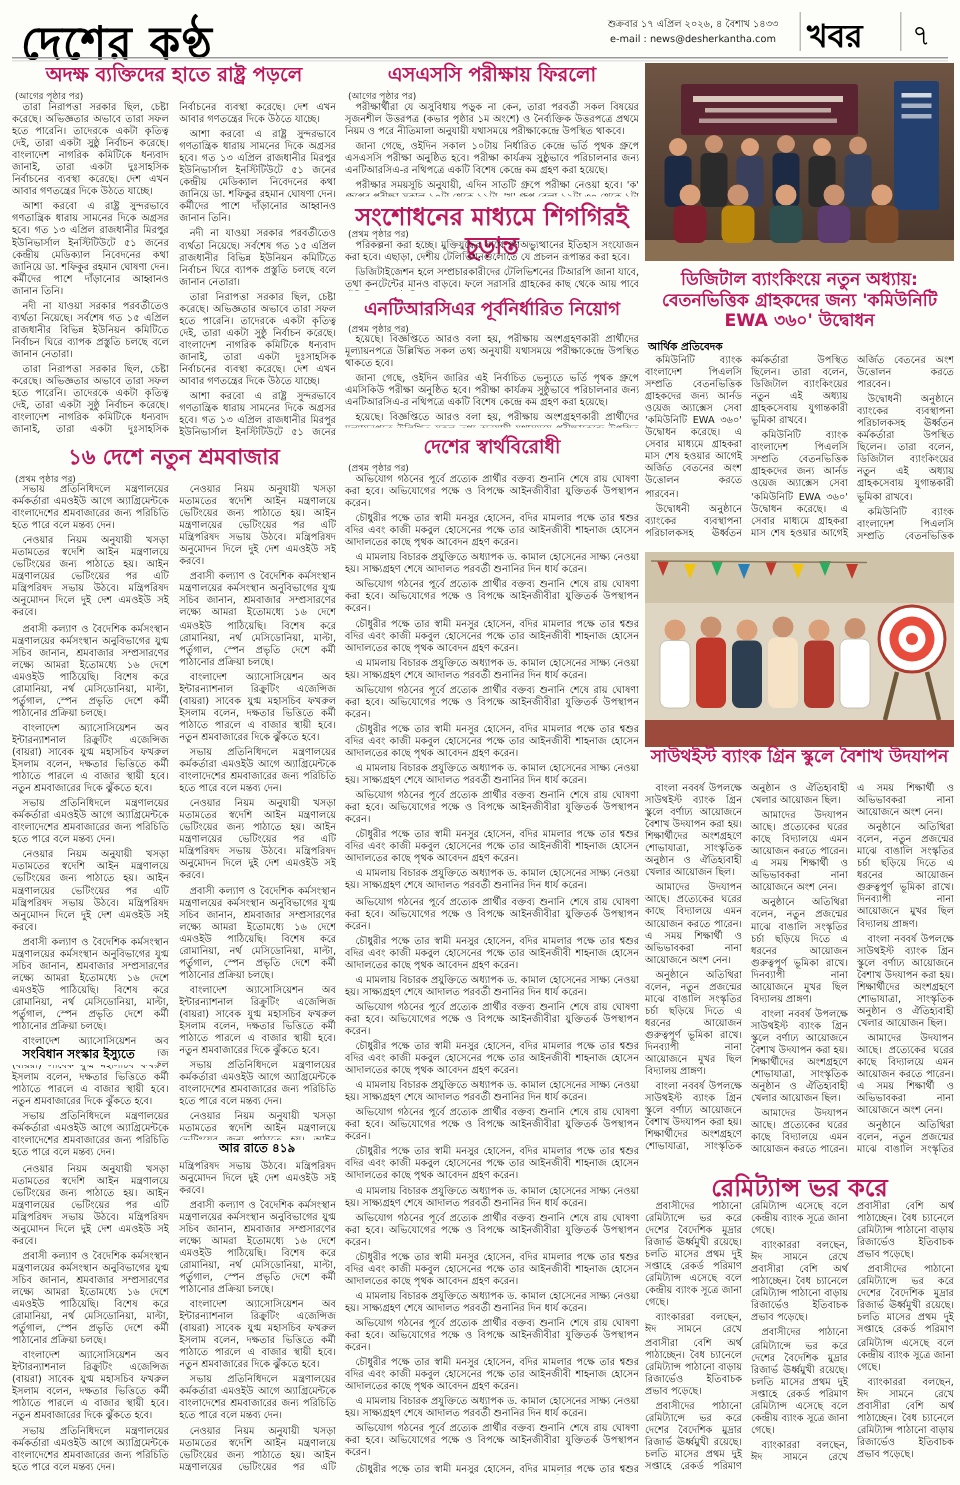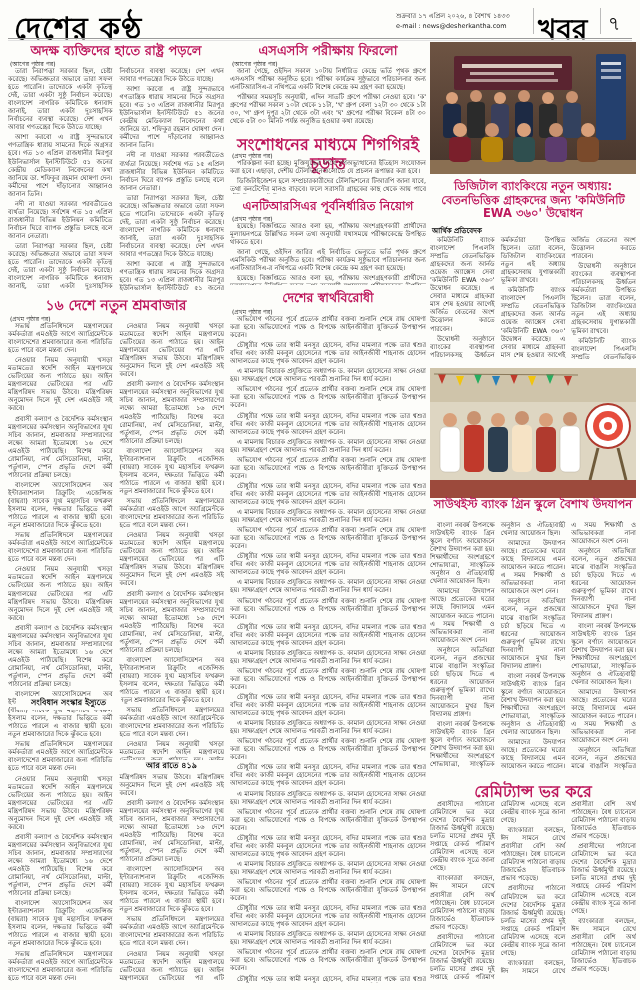--- a/index.html
+++ b/index.html
@@ -2,24 +2,24 @@
 <html><head>
 <meta charset="utf-8">
 <style>
   html,body{margin:0;padding:0;}
   body{background:#e8e8e8;}
   .page{position:relative;width:640px;height:990px;background:#fdfdfa;margin:0 auto;
         font-family:"DejaVu Sans",sans-serif;color:#111;overflow:hidden;}
   
   .masthead{position:absolute;left:14px;top:6px;font-size:29px;font-weight:bold;
             letter-spacing:1px;color:#000;transform:scaleY(1.05);}
-  .date-block{position:absolute;left:396px;top:12px;width:132px;text-align:left;
+  .date-block{position:absolute;left:396px;top:12px;width:132px;text-align:center;
               font-size:6.5px;line-height:1.5;color:#222;}
   .sep-v{position:absolute;top:8px;width:1px;height:26px;background:#bbb;}
-  .section-label{position:absolute;left:538px;top:8px;font-size:28px;font-weight:bold;color:#000;}
+  .section-label{position:absolute;left:538px;top:8px;font-size:21px;font-weight:bold;color:#000;}
   .page-number{position:absolute;left:608px;top:9px;font-size:19px;color:#000;}
   .header-rule{position:absolute;left:8px;top:38px;width:624px;height:1px;background:#9a9a9a;}
   .header-rule2{position:absolute;left:8px;top:40px;width:624px;height:1px;background:#e2e2e2;}
   
   .head{position:absolute;font-weight:bold;text-align:center;color:#be185d;line-height:1.18;}
   .note{position:absolute;font-size:6px;color:#222;}
   .byline{position:absolute;font-size:7px;font-weight:bold;color:#000;}
   .subhead{position:absolute;font-size:8px;font-weight:bold;text-align:center;
            background:#fdfdfa;padding:2px 0;z-index:3;color:#000;line-height:1.1;}
   
@@ -85,26 +85,27 @@
       <p>নেওয়ার নিয়ম অনুযায়ী খসড়া মতামতের স্বদেশি আইন মন্ত্রণালয়ে ভেটিংয়ের জন্য পাঠাতে হয়। আইন মন্ত্রণালয়ের ভেটিংয়ের পর এটি মন্ত্রিপরিষদ সভায় উঠবে। মন্ত্রিপরিষদ অনুমোদন দিলে দুই দেশ এমওইউ সই করবে।</p>
       <p>প্রবাসী কল্যাণ ও বৈদেশিক কর্মসংস্থান মন্ত্রণালয়ের কর্মসংস্থান অনুবিভাগের যুগ্ম সচিব জানান, শ্রমবাজার সম্প্রসারণের লক্ষ্যে আমরা ইতোমধ্যে ১৬ দেশে এমওইউ পাঠিয়েছি। বিশেষ করে রোমানিয়া, নর্থ মেসিডোনিয়া, মাল্টা, পর্তুগাল, স্পেন প্রভৃতি দেশে কর্মী পাঠানোর প্রক্রিয়া চলছে।</p>
       <p>বাংলাদেশ অ্যাসোসিয়েশন অব ইন্টারন্যাশনাল রিক্রুটিং এজেন্সিজ (বায়রা) সাবেক যুগ্ম মহাসচিব ফখরুল ইসলাম বলেন, দক্ষতার ভিত্তিতে কর্মী পাঠাতে পারলে এ বাজার স্থায়ী হবে। নতুন শ্রমবাজারের দিকে ঝুঁকতে হবে।</p>
       <p>সভায় প্রতিনিধিদলে মন্ত্রণালয়ের কর্মকর্তারা এমওইউ আগে অ্যাগ্রিমেন্টকে বাংলাদেশের শ্রমবাজারের জন্য পরিচিতি হতে পারে বলে মন্তব্য দেন।</p>
       <p>নেওয়ার নিয়ম অনুযায়ী খসড়া মতামতের স্বদেশি আইন মন্ত্রণালয়ে ভেটিংয়ের জন্য পাঠাতে হয়। আইন মন্ত্রণালয়ের ভেটিংয়ের পর এটি মন্ত্রিপরিষদ সভায় উঠবে। মন্ত্রিপরিষদ অনুমোদন দিলে দুই দেশ এমওইউ সই করবে।</p>
       <p>প্রবাসী কল্যাণ ও বৈদেশিক কর্মসংস্থান মন্ত্রণালয়ের কর্মসংস্থান অনুবিভাগের যুগ্ম সচিব জানান, শ্রমবাজার সম্প্রসারণের লক্ষ্যে আমরা ইতোমধ্যে ১৬ দেশে এমওইউ পাঠিয়েছি। বিশেষ করে রোমানিয়া, নর্থ মেসিডোনিয়া, মাল্টা, পর্তুগাল, স্পেন প্রভৃতি দেশে কর্মী পাঠানোর প্রক্রিয়া চলছে।</p>
       <p>বাংলাদেশ অ্যাসোসিয়েশন অব ইন্টারন্যাশনাল রিক্রুটিং এজেন্সিজ (বায়রা) সাবেক যুগ্ম মহাসচিব ফখরুল ইসলাম বলেন, দক্ষতার ভিত্তিতে কর্মী পাঠাতে পারলে এ বাজার স্থায়ী হবে। নতুন শ্রমবাজারের দিকে ঝুঁকতে হবে।</p>
       <p>সভায় প্রতিনিধিদলে মন্ত্রণালয়ের কর্মকর্তারা এমওইউ আগে অ্যাগ্রিমেন্টকে বাংলাদেশের শ্রমবাজারের জন্য পরিচিতি হতে পারে বলে মন্তব্য দেন।</p>
       <p>নেওয়ার নিয়ম অনুযায়ী খসড়া মতামতের স্বদেশি আইন মন্ত্রণালয়ে ভেটিংয়ের জন্য পাঠাতে হয়। আইন মন্ত্রণালয়ের ভেটিংয়ের পর এটি মন্ত্রিপরিষদ সভায় উঠবে। মন্ত্রিপরিষদ অনুমোদন দিলে দুই দেশ এমওইউ সই করবে।</p>
     </div>
-  <div class="subhead" style="left:16px;top:697px;width:105px;">সংবিধান সংস্কার ইস্যুতে</div>
+  <div class="subhead" style="left:0;top:697px;width:105px;">সংবিধান সংস্কার ইস্যুতে</div>
   <div class="subhead" style="left:119px;top:760px;width:105px;">আর রাতে ৪১৯</div>
 
   <div class="head" style="left:230px;top:43px;width:196px;font-size:13px;">এসএসসি পরীক্ষায় ফিরলো</div>
   <div class="note" style="left:232px;top:59px;">(আগের পৃষ্ঠার পর)</div>
   <div class="body" style="left:230px;top:67px;width:196px;height:64px;">
+      <p>পরীক্ষার্থীরা যে অসুবিধায় পড়ুক না কেন, তারা পরবর্তী সকল বিষয়ের সৃজনশীল উত্তরপত্র (কভার পৃষ্ঠার ১ম অংশে) ও নৈর্ব্যক্তিক উত্তরপত্রে প্রথমে নিয়ম ও পরে নীতিমালা অনুযায়ী যথাসময়ে পরীক্ষাকেন্দ্রে উপস্থিত থাকবে।</p>
       <p>জানা গেছে, ওইদিন সকাল ১০টায় নির্ধারিত কেন্দ্রে ভর্তি পৃথক গ্রুপে এসএসসি পরীক্ষা অনুষ্ঠিত হবে। পরীক্ষা কার্যক্রম সুষ্ঠুভাবে পরিচালনার জন্য এনটিআরসিএ-র নথিপত্রে একটি বিশেষ কেন্দ্রে কম গ্রহণ করা হয়েছে।</p>
       <p>পরীক্ষার সময়সূচি অনুযায়ী, এদিন সাতটি গ্রুপে পরীক্ষা নেওয়া হবে। 'ক' গ্রুপের পরীক্ষা সকাল ১০টা থেকে ১১টা, 'খ' গ্রুপ বেলা ১২টা ৩০ থেকে ১টা ৩০, 'গ' গ্রুপ দুপুর ২টা থেকে ৩টা এবং 'ঘ' গ্রুপের পরীক্ষা বিকেল ৪টা ৩০ থেকে ৫টা ৩০ মিনিট পর্যন্ত অনুষ্ঠিত হওয়ার কথা রয়েছে।</p>
     </div>
 
   <div class="head" style="left:230px;top:136px;width:196px;font-size:16px;">সংশোধনের মাধ্যমে শিগগিরই চূড়ান্ত</div>
   <div class="note" style="left:232px;top:151px;">(প্রথম পৃষ্ঠার পর)</div>
   <div class="body" style="left:230px;top:159px;width:196px;height:35px;">
       <p>পরিকল্পনা করা হচ্ছে। মুক্তিযুদ্ধের সাথে গণঅভ্যুত্থানের ইতিহাস সংযোজন করা হবে। এছাড়া, দেশীয় টেলিভিশনগুলোতে যে প্রচলন রূপান্তর করা হবে।</p>
       <p>ডিজিটাইজেশন হলে সম্প্রচারকারীদের টেলিভিশনের টিআরপি জানা যাবে, তথা কনটেন্টের মানও বাড়বে। ফলে সরাসরি গ্রাহকের কাছ থেকে আয় পাবে টেলিভিশন, রাষ্ট্র বিপুল রাজস্ব আয় করতে সক্ষম হবে।</p>
     </div>

